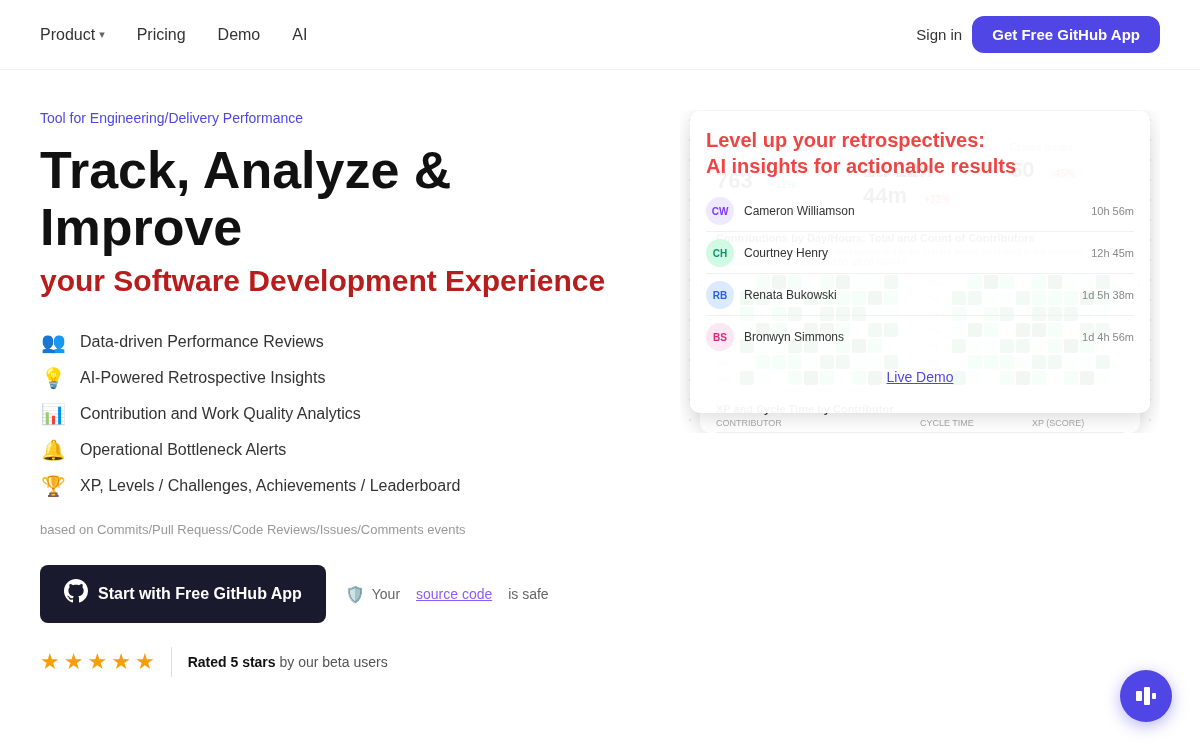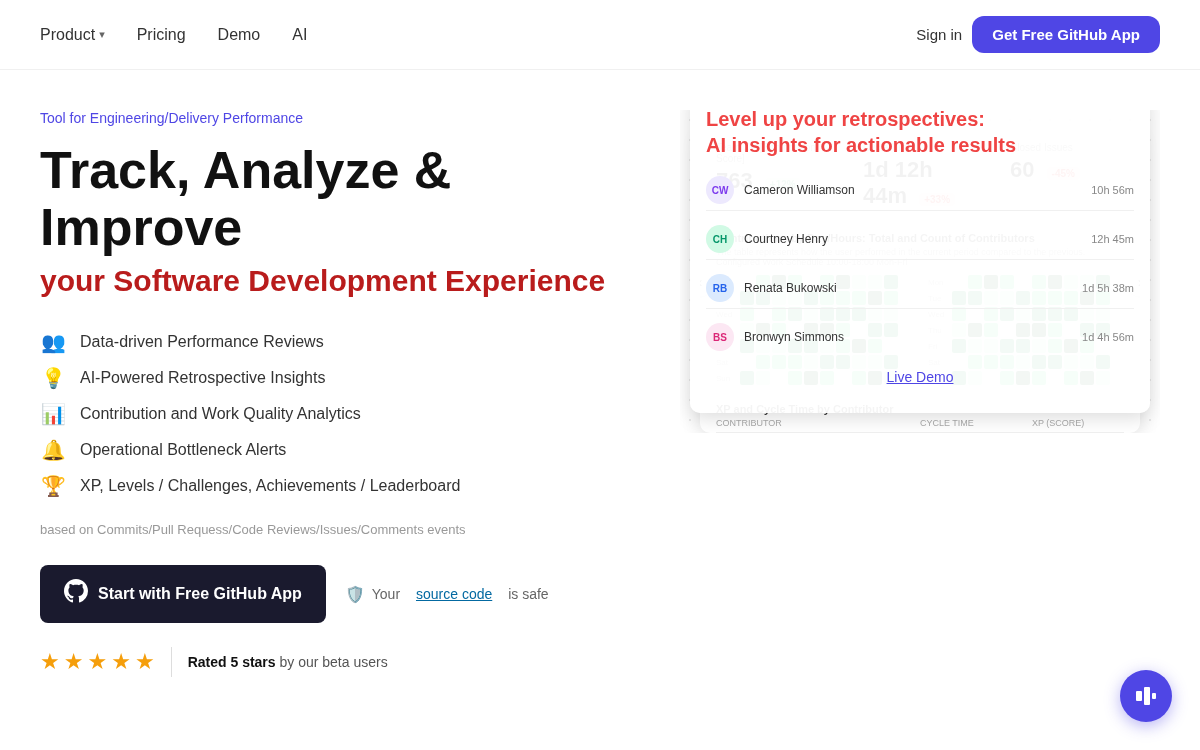--- a/index.html
+++ b/index.html
@@ -56,21 +56,21 @@
     .source-note { font-size: 13px; color: #999; margin-bottom: 28px; }
 
     .start-btn {
       display: inline-flex; align-items: center; gap: 10px;
       background: #1a1a2e; color: #fff; border: none; border-radius: 8px;
       padding: 14px 24px; font-size: 16px; font-weight: 600; cursor: pointer;
     }
     .github-icon { font-size: 22px; }
 
     .security-note { display: inline-flex; align-items: center; gap: 6px; margin-left: 16px; font-size: 14px; color: #666; }
-    .security-link { color: #0369a1; text-decoration: underline; cursor: pointer; }
+    .security-link { color: #8b5cf6; text-decoration: underline; cursor: pointer; }
     .shield-icon { font-size: 16px; color: #666; }
 
     .rating-row { display: flex; align-items: center; gap: 16px; margin-top: 24px; }
     .stars { display: flex; gap: 4px; }
     .star { color: #f59e0b; font-size: 22px; }
     .divider-v { width: 1px; height: 30px; background: #ddd; }
     .rating-text { font-size: 14px; color: #555; }
     .rating-text strong { color: #111; font-weight: 700; }
 
     
@@ -127,21 +127,21 @@
     .overlay-card {
       position: absolute;
       bottom: 20px; left: 10px; right: 10px;
       background: rgba(255,255,255,0.95);
       border-radius: 10px;
       padding: 16px;
       box-shadow: 0 4px 20px rgba(0,0,0,0.15);
       z-index: 5;
     }
     .overlay-title { font-size: 20px; font-weight: 800; color: #ef4444; line-height: 1.3; margin-bottom: 12px; }
-    .overlay-rows { display: flex; flex-direction: column; gap: 8px; }
+    .overlay-rows { display: flex; flex-direction: column; gap: 1px; }
     .overlay-row { display: flex; align-items: center; gap: 10px; padding: 6px 0; border-bottom: 1px solid #f0f0f0; }
     .overlay-row:last-child { border-bottom: none; }
     .avatar-circle {
       width: 28px; height: 28px; border-radius: 50%;
       background: #e5e7eb; display: flex; align-items: center; justify-content: center;
       font-size: 10px; color: #666; font-weight: 600; flex-shrink: 0;
     }
     .overlay-name { font-size: 12px; color: #333; flex: 1; }
     .overlay-time { font-size: 11px; color: #888; }
 

